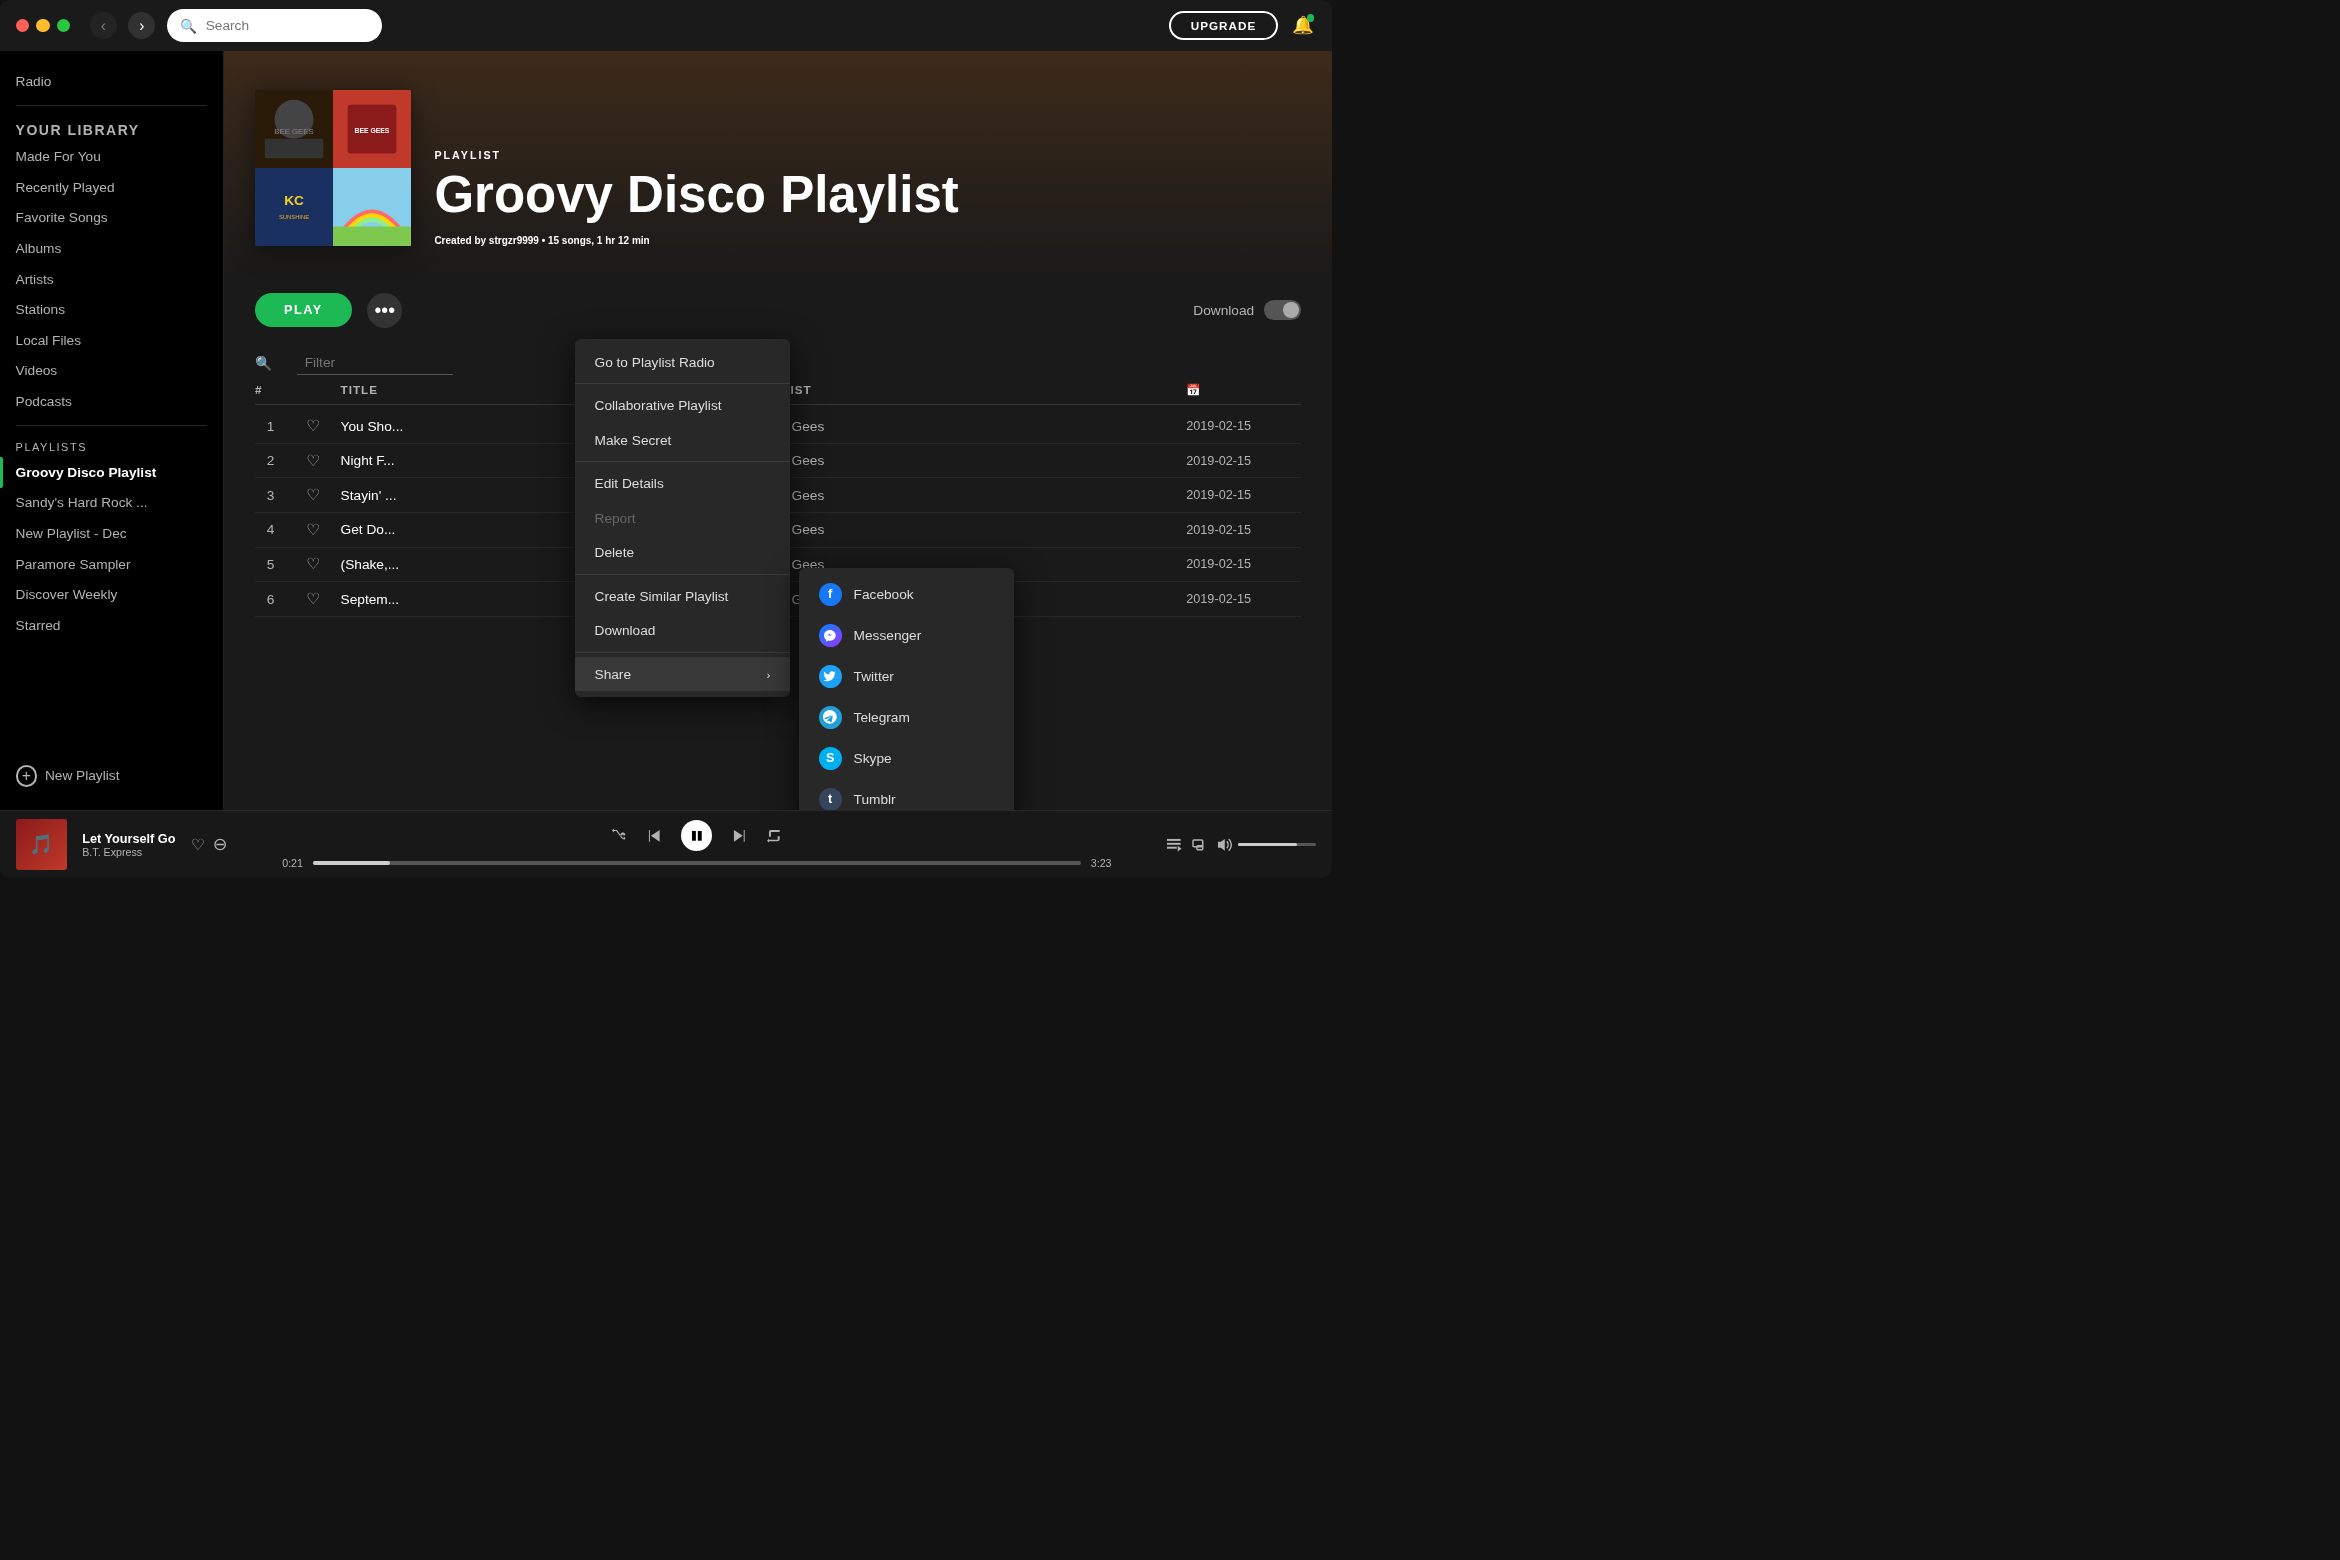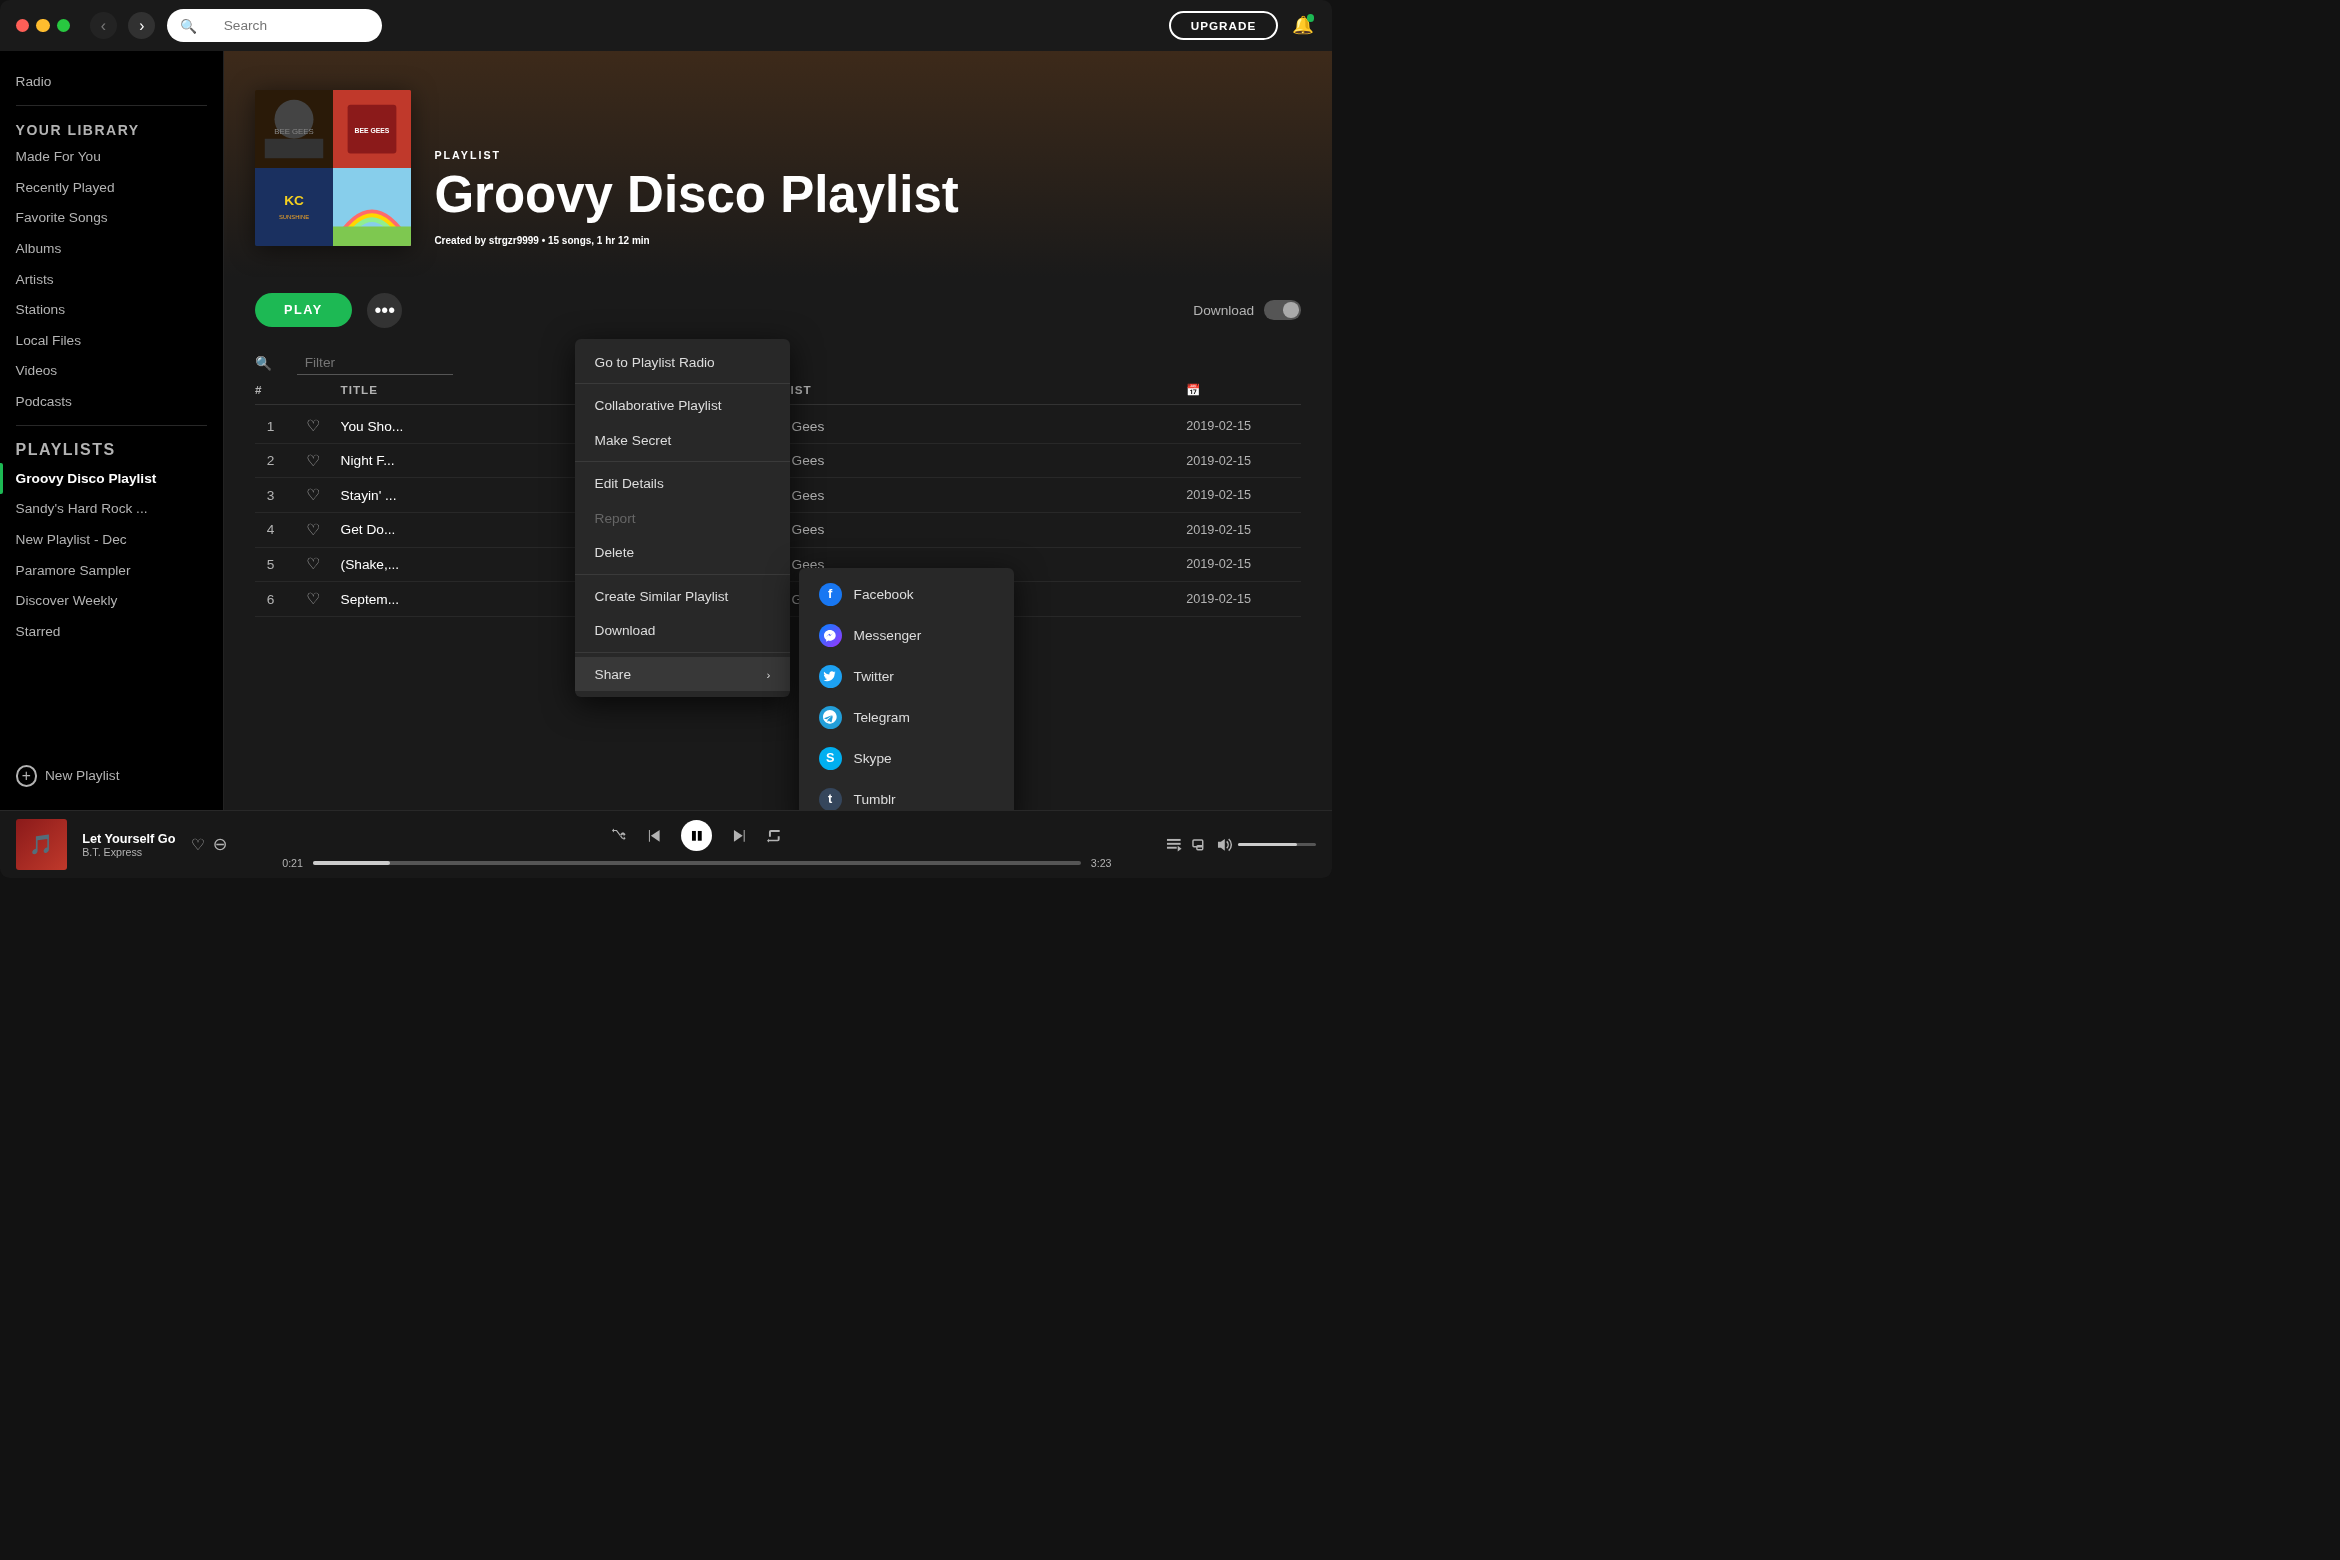--- a/index.html
+++ b/index.html
@@ -62,21 +62,20 @@
       width: 215px;
       height: 33px;
     }
     .search-bar input {
       background: transparent;
       border: none;
       outline: none;
       color: #0369a1;
       font-size: 13.7px;
       width: 100%;
-      margin-left: 18px;
     }
     .search-icon-svg { color: #777; font-size: 13.7px; }
     .upgrade-btn {
       margin-left: auto;
       background: transparent;
       border: 2px solid #fff;
       border-radius: 19.5px;
       color: #fff;
       font-size: 11.7px;
       font-weight: 700;
@@ -153,22 +152,22 @@
       left: 0;
       top: 0;
       border-radius: 0 2px 2px 0;
     }
     .sidebar-divider {
       height: 1px;
       background: #282828;
       margin: 7.8px 15.6px;
     }
     .playlists-label {
-      font-size: 16px;
-      font-weight: 700;
+      font-size: 11px;
+      font-weight: 400;
       letter-spacing: 1.5px;
       color: #b3b3b3;
       padding: 7.8px 15.6px 3.9px;
       text-transform: uppercase;
     }
     .new-playlist-btn {
       display: flex;
       align-items: center;
       gap: 7.8px;
       padding: 7.8px 15.6px;

